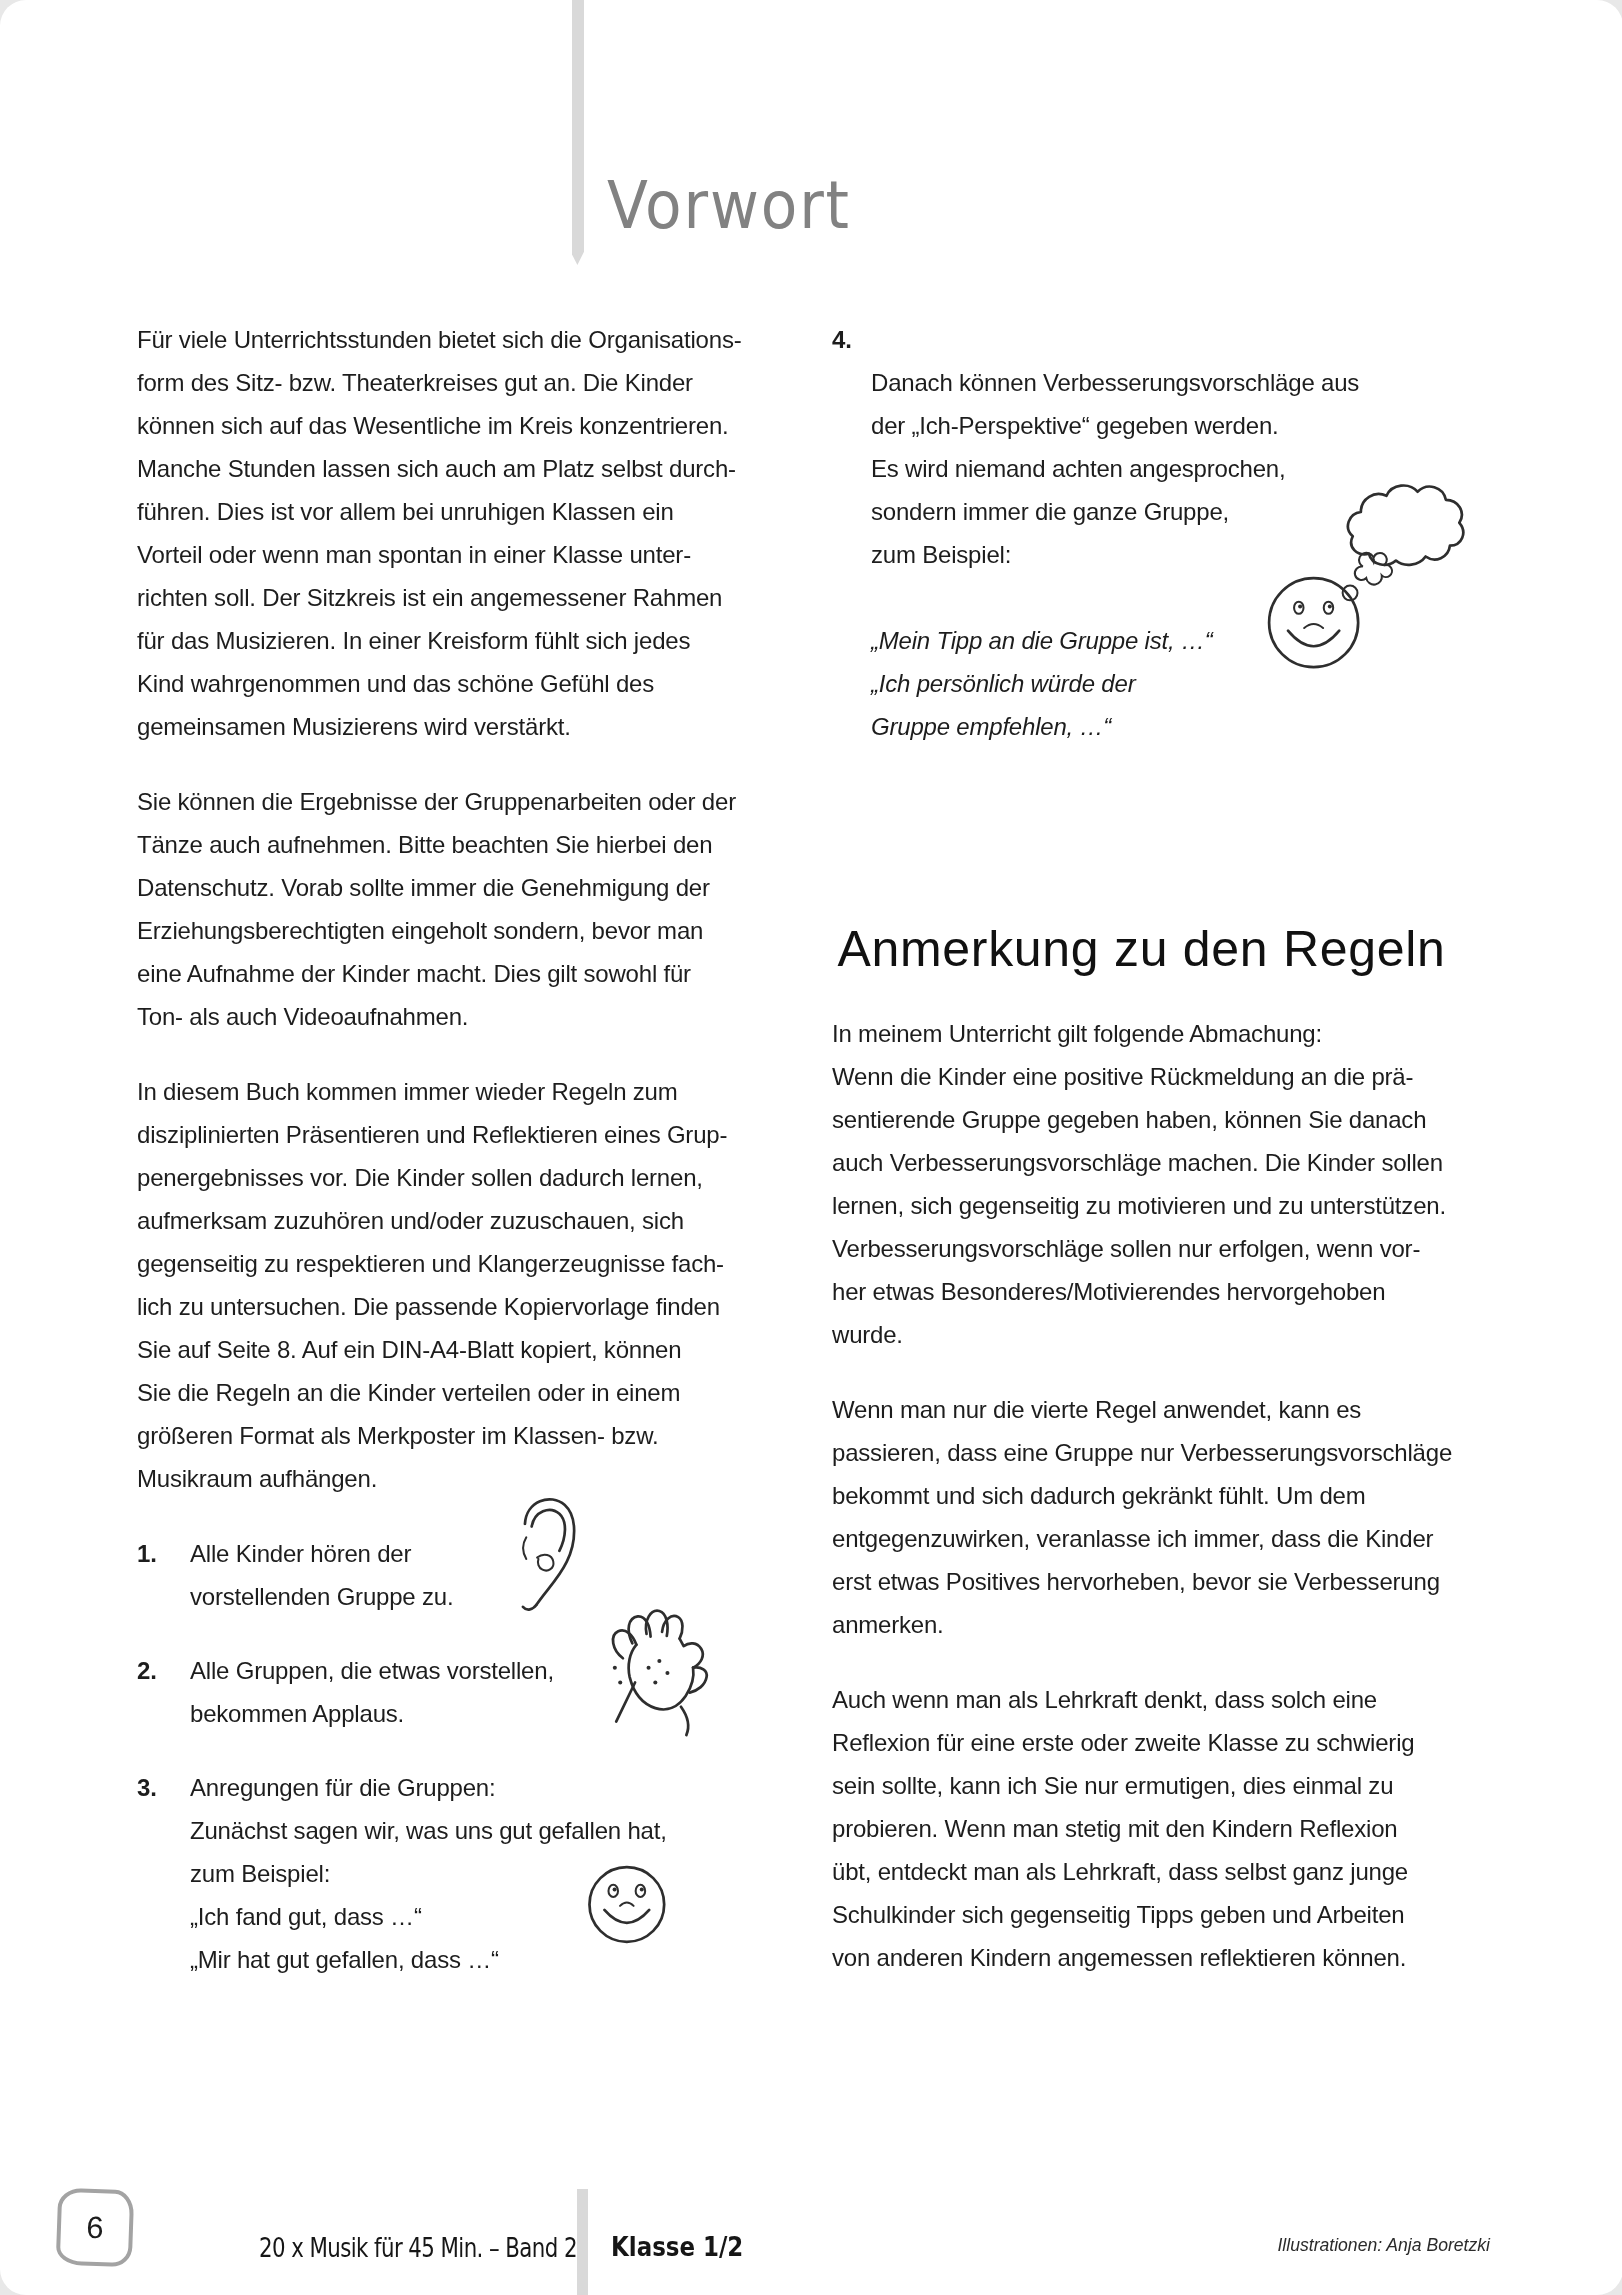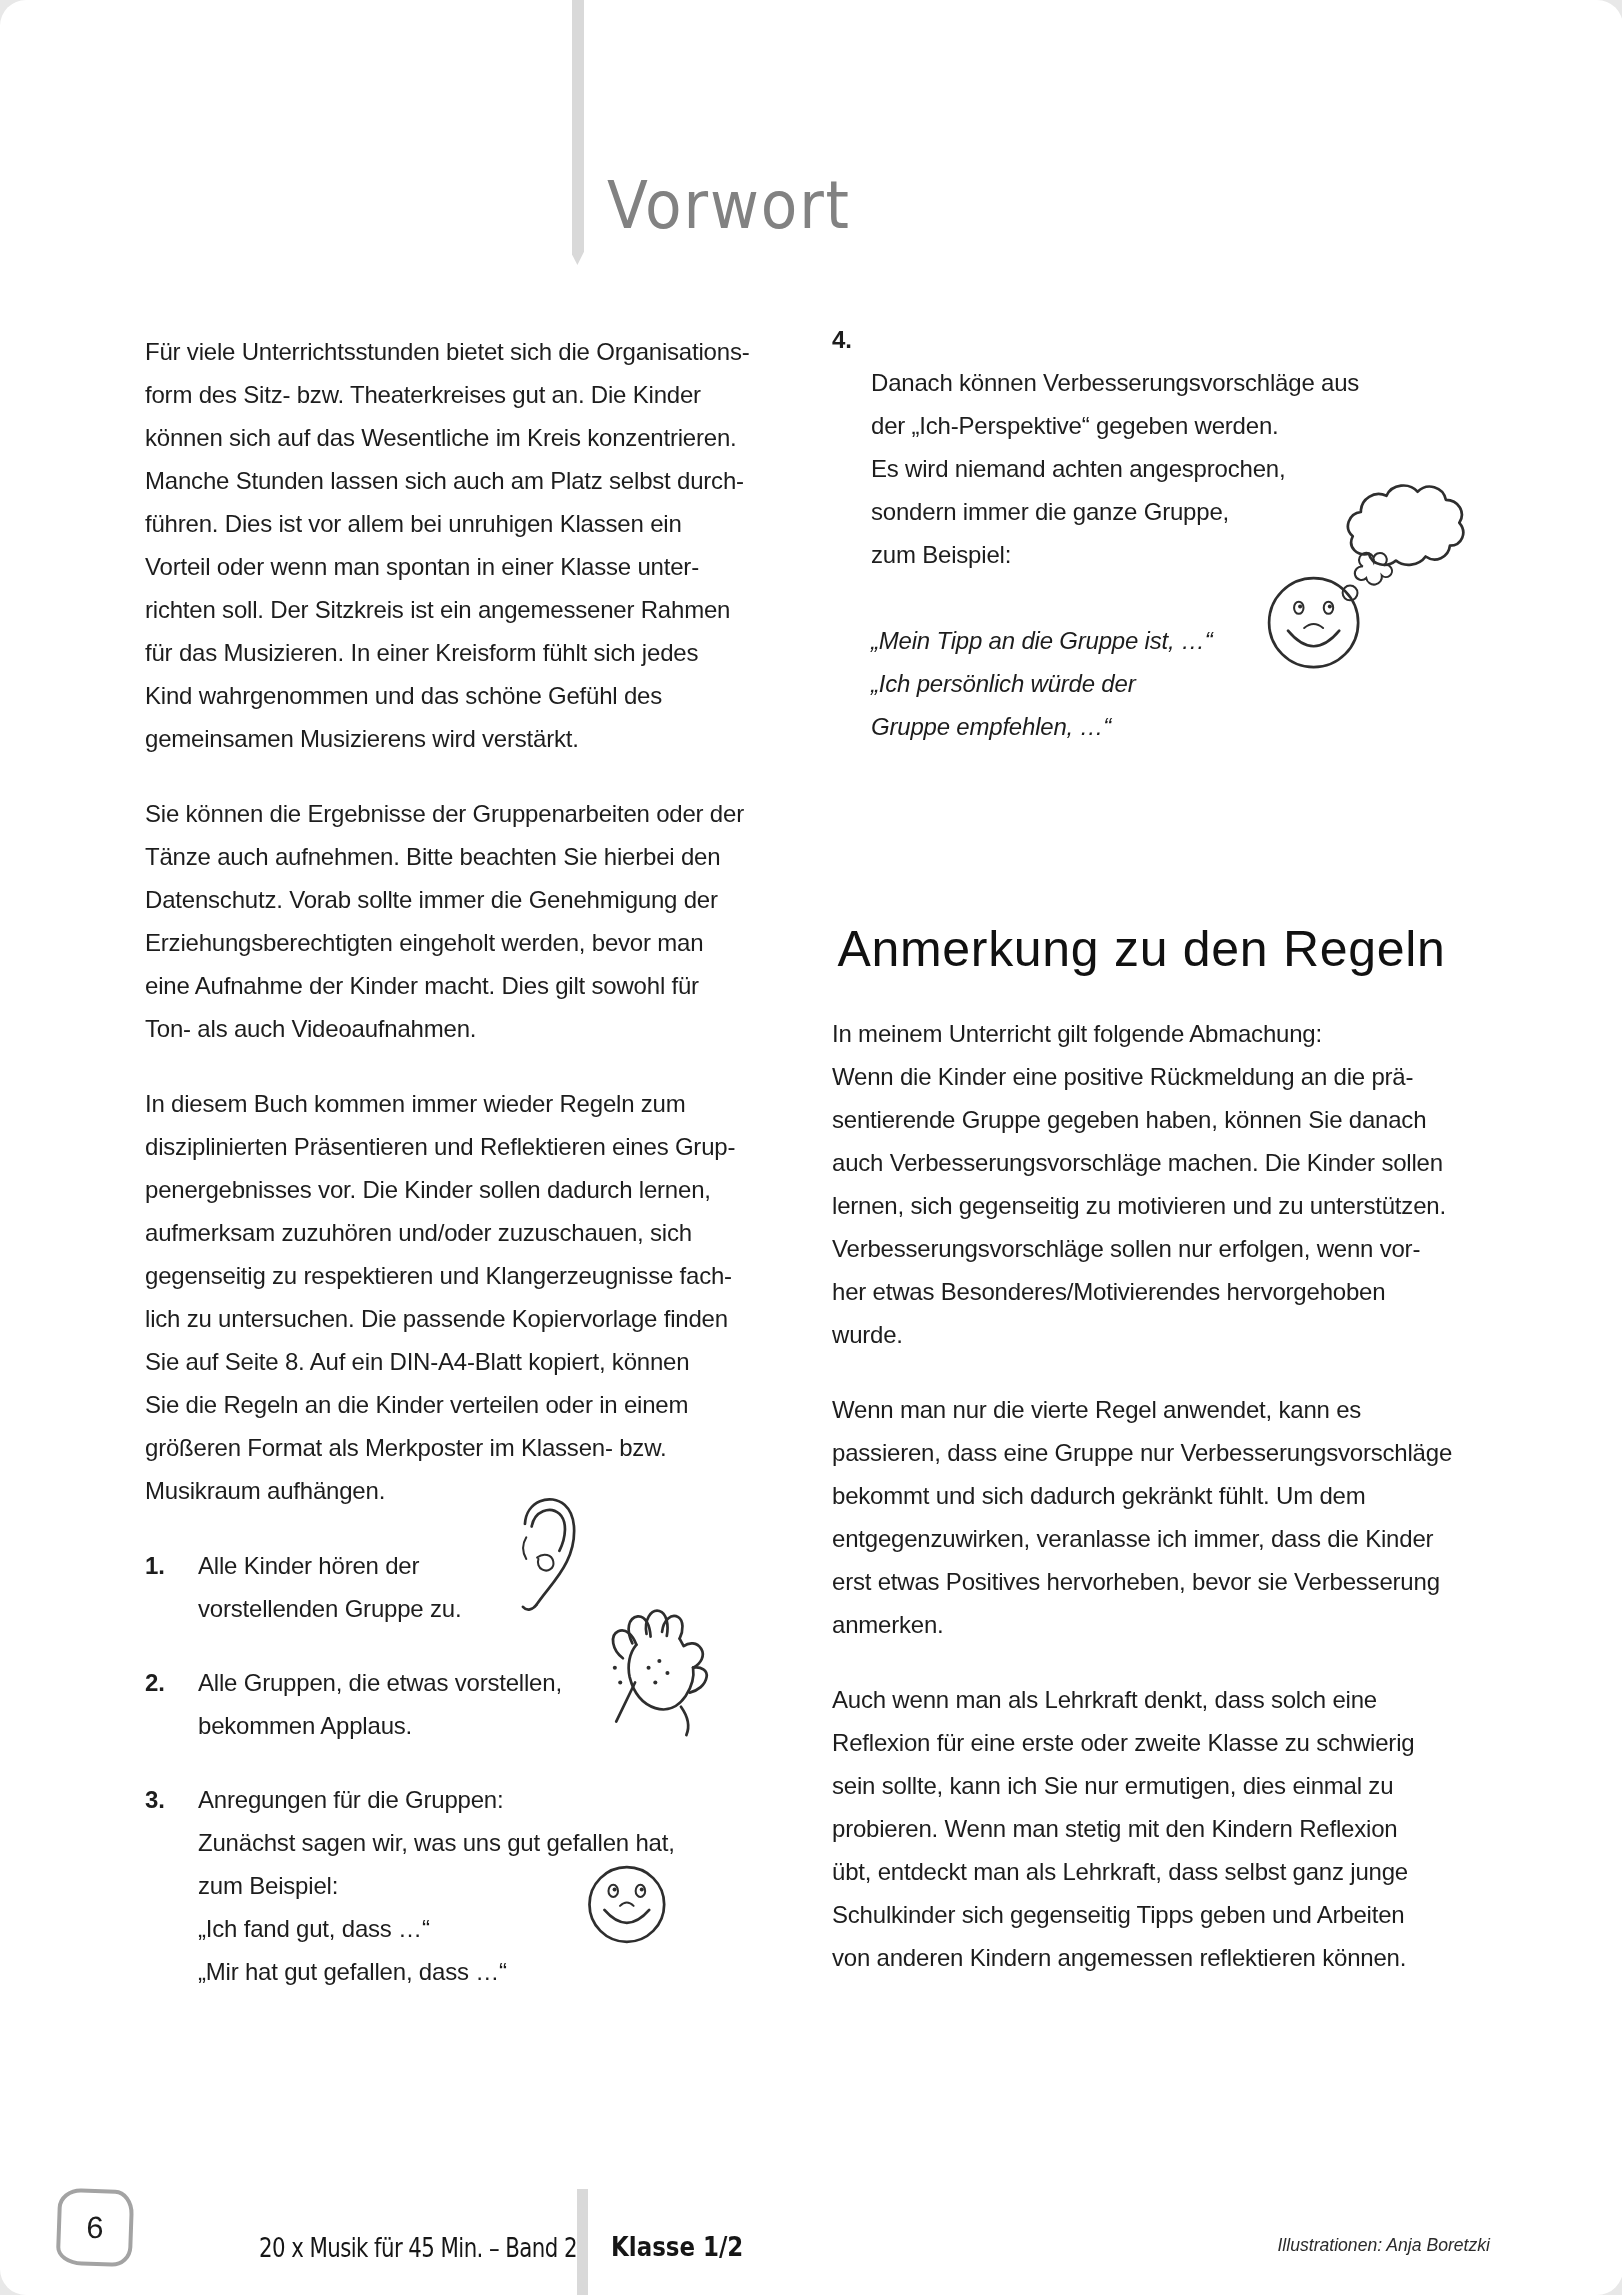--- a/index.html
+++ b/index.html
@@ -15,21 +15,21 @@
   }
   .page-title {
     position:absolute; left:607px; top:168px;
     font-family:"DejaVu Sans", sans-serif;
     font-size:65px; color:#828282; letter-spacing:2px;
     transform:scaleX(0.92); transform-origin:left top;
     white-space:nowrap;
   }
   
   .col { position:absolute; top:318px; font-size:24px; line-height:43px; letter-spacing:-0.2px; }
-  .col-left  { left:145px;  width:655px;margin-top:12px; }
+  .col-left  { left:137px;  width:655px; }
   .col-right { left:832px; width:666px; }
   p.body { margin:0 0 32px 0; white-space:pre-line; }
   .rule-item { display:flex; margin:0 0 31px 0; }
   .rule-num  { flex:none; width:53px; font-weight:bold; }
   .col-right .rule-num { width:39px; }
   .rule-text { white-space:pre-line; }
   .rule-text .italic { font-style:italic; white-space:pre-line; }
   .section-heading {
     font-family:Liberation Sans, sans-serif; font-weight:normal;
     font-size:50px; line-height:47px; color:#111;
@@ -89,21 +89,21 @@
 Manche Stunden lassen sich auch am Platz selbst durch-
 führen. Dies ist vor allem bei unruhigen Klassen ein
 Vorteil oder wenn man spontan in einer Klasse unter-
 richten soll. Der Sitzkreis ist ein angemessener Rahmen
 für das Musizieren. In einer Kreisform fühlt sich jedes
 Kind wahrgenommen und das schöne Gefühl des
 gemeinsamen Musizierens wird verstärkt.</p>
     <p class="body">Sie können die Ergebnisse der Gruppenarbeiten oder der
 Tänze auch aufnehmen. Bitte beachten Sie hierbei den
 Datenschutz. Vorab sollte immer die Genehmigung der
-Erziehungsberechtigten eingeholt werden, bevor man
+Erziehungsberechtigten eingeholt sondern, bevor man
 eine Aufnahme der Kinder macht. Dies gilt sowohl für
 Ton- als auch Videoaufnahmen.</p>
     <p class="body">In diesem Buch kommen immer wieder Regeln zum
 disziplinierten Präsentieren und Reflektieren eines Grup-
 penergebnisses vor. Die Kinder sollen dadurch lernen,
 aufmerksam zuzuhören und/oder zuzuschauen, sich
 gegenseitig zu respektieren und Klangerzeugnisse fach-
 lich zu untersuchen. Die passende Kopiervorlage finden
 Sie auf Seite 8. Auf ein DIN-A4-Blatt kopiert, können
 Sie die Regeln an die Kinder verteilen oder in einem

